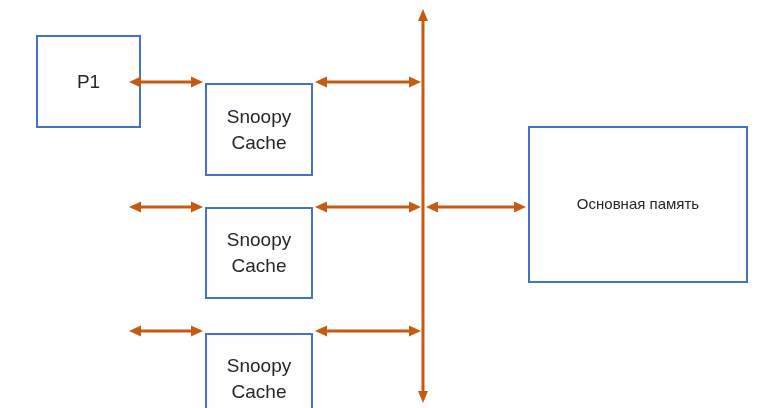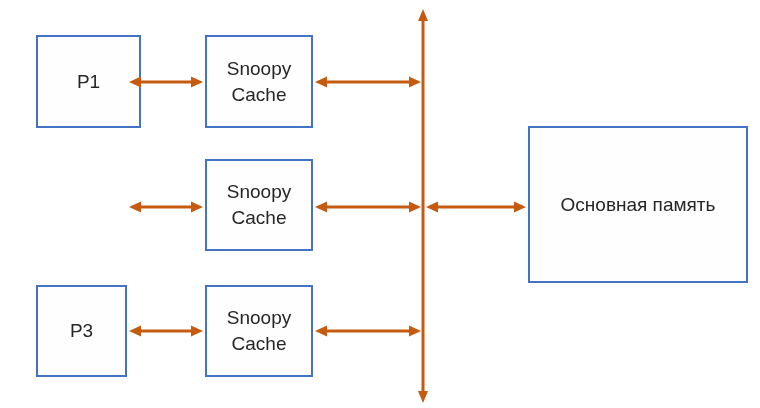--- a/index.html
+++ b/index.html
@@ -17,22 +17,22 @@
     border: 2px solid var(--box_border, #4472C4);
     background: var(--box_fill, #ffffff);
     display: flex;
     align-items: center;
     justify-content: center;
     text-align: center;
     color: var(--text, #262626);
     font-size: 19px;
     line-height: 1.35;
   }
-  .box.cache { padding: 0 10px; }
-  .box.memory { font-size: 19px; }
+  .box.cache { padding: 0 10px; margin-top: 48px; }
+  .box.memory { font-size: 15px; }
   svg.arrows {
     position: absolute;
     left: 0; top: 0;
     pointer-events: none;
   }
   .arrow-line {
     stroke: var(--arrow, #C55A11);
     stroke-width: 3;
     fill: none;
   }
@@ -41,23 +41,20 @@
     stroke: none;
   }
 </style>
 </head>
 <body>
 
 <div class="canvas">
 
   <div class="box proc" style="left:36px; top:35px; width:105px; height:93px;">
     <span>P1</span>
-  </div>
-  <div class="box proc" style="left:36px; top:285px; width:91px; height:92px;">
-    <span>P3</span>
   </div>
 
   <div class="box cache" style="left:205px; top:35px; width:108px; height:93px;">
     <span>Snoopy Cache</span>
   </div>
   <div class="box cache" style="left:205px; top:159px; width:108px; height:92px;">
     <span>Snoopy Cache</span>
   </div>
   <div class="box cache" style="left:205px; top:285px; width:108px; height:92px;">
     <span>Snoopy Cache</span>

